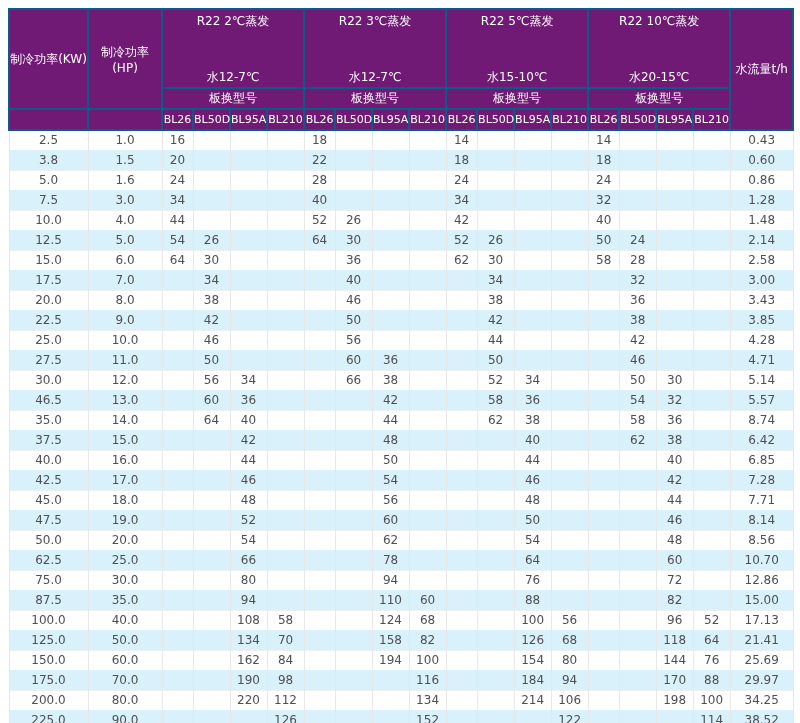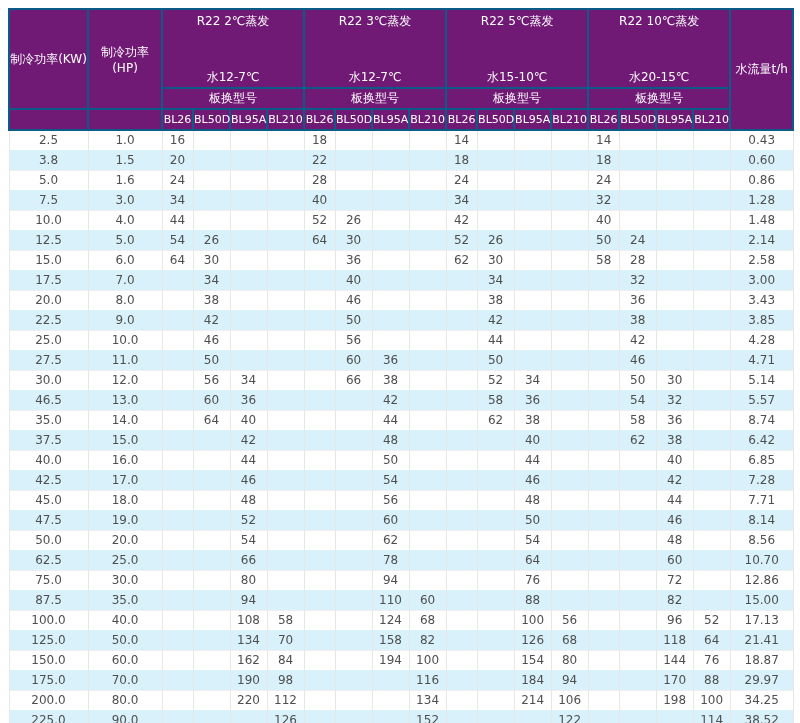--- a/index.html
+++ b/index.html
@@ -677,21 +677,21 @@
           <td>194</td>
           <td>100</td>
           <td></td>
           <td></td>
           <td>154</td>
           <td>80</td>
           <td></td>
           <td></td>
           <td>144</td>
           <td>76</td>
-          <td>18.87</td>
+          <td>25.69</td>
         </tr>
         <tr>
           <td>175.0</td>
           <td>70.0</td>
           <td></td>
           <td></td>
           <td>190</td>
           <td>98</td>
           <td></td>
           <td></td>

